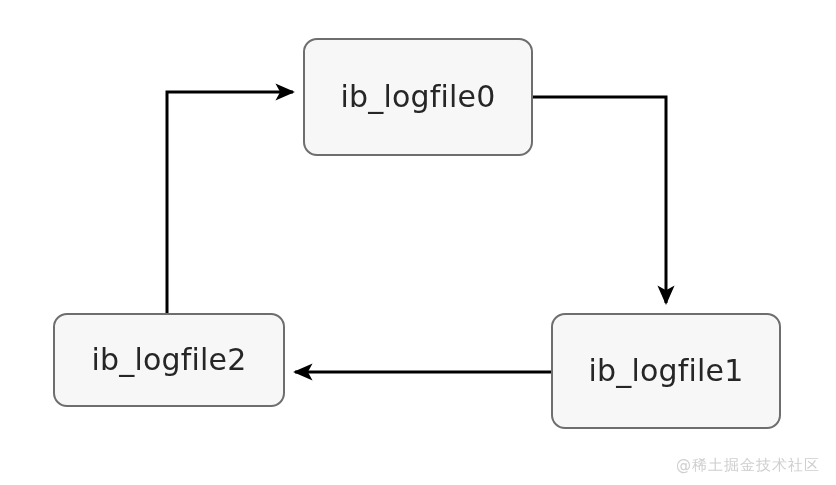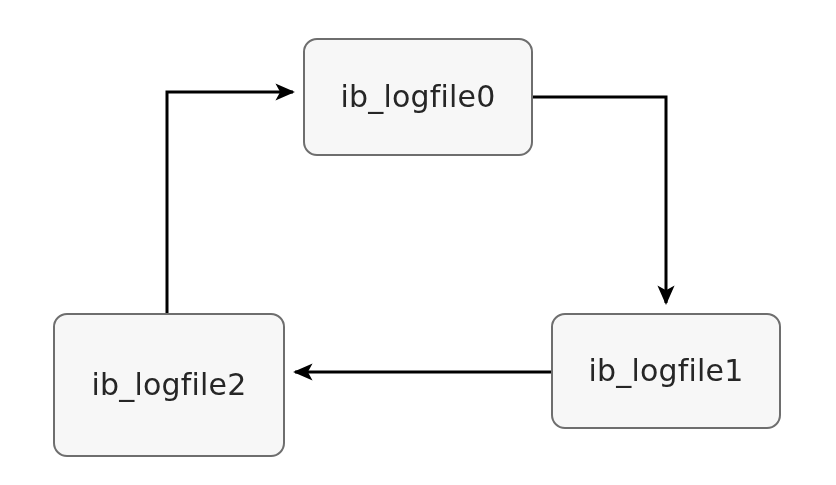--- a/index.html
+++ b/index.html
@@ -39,21 +39,21 @@
     font-size: 30px;
     font-weight: 400;
     color: #262626;
     letter-spacing: 0.2px;
     white-space: nowrap;
     line-height: 1;
     text-align: right;
   }
   #node-logfile0 { left: 303px; top: 38px;  width: 230px; height: 118px; }
   #node-logfile1 { left: 551px; top: 313px; width: 230px; height: 116px; }
-  #node-logfile2 { left: 53px;  top: 313px; width: 232px; height: 144px; }
+  #node-logfile2 { left: 53px;  top: 313px; width: 232px; height: 94px; }
   #watermark {
     position: absolute;
     right: 16px;
     bottom: 10px;
     font-family: "DejaVu Sans", sans-serif;
     font-size: 15px;
     color: #cfcfcf;
     letter-spacing: 1px;
     white-space: nowrap;
     user-select: none;
@@ -83,14 +83,15 @@
   </div>
 
   <div class="node-box" id="node-logfile1">
     <span class="node-label">ib_logfile1</span>
   </div>
 
   <div class="node-box" id="node-logfile2">
     <span class="node-label">ib_logfile2</span>
   </div>
 
+  <div id="watermark">@稀土掘金技术社区</div>
 
 </div>
 
 </body></html>

